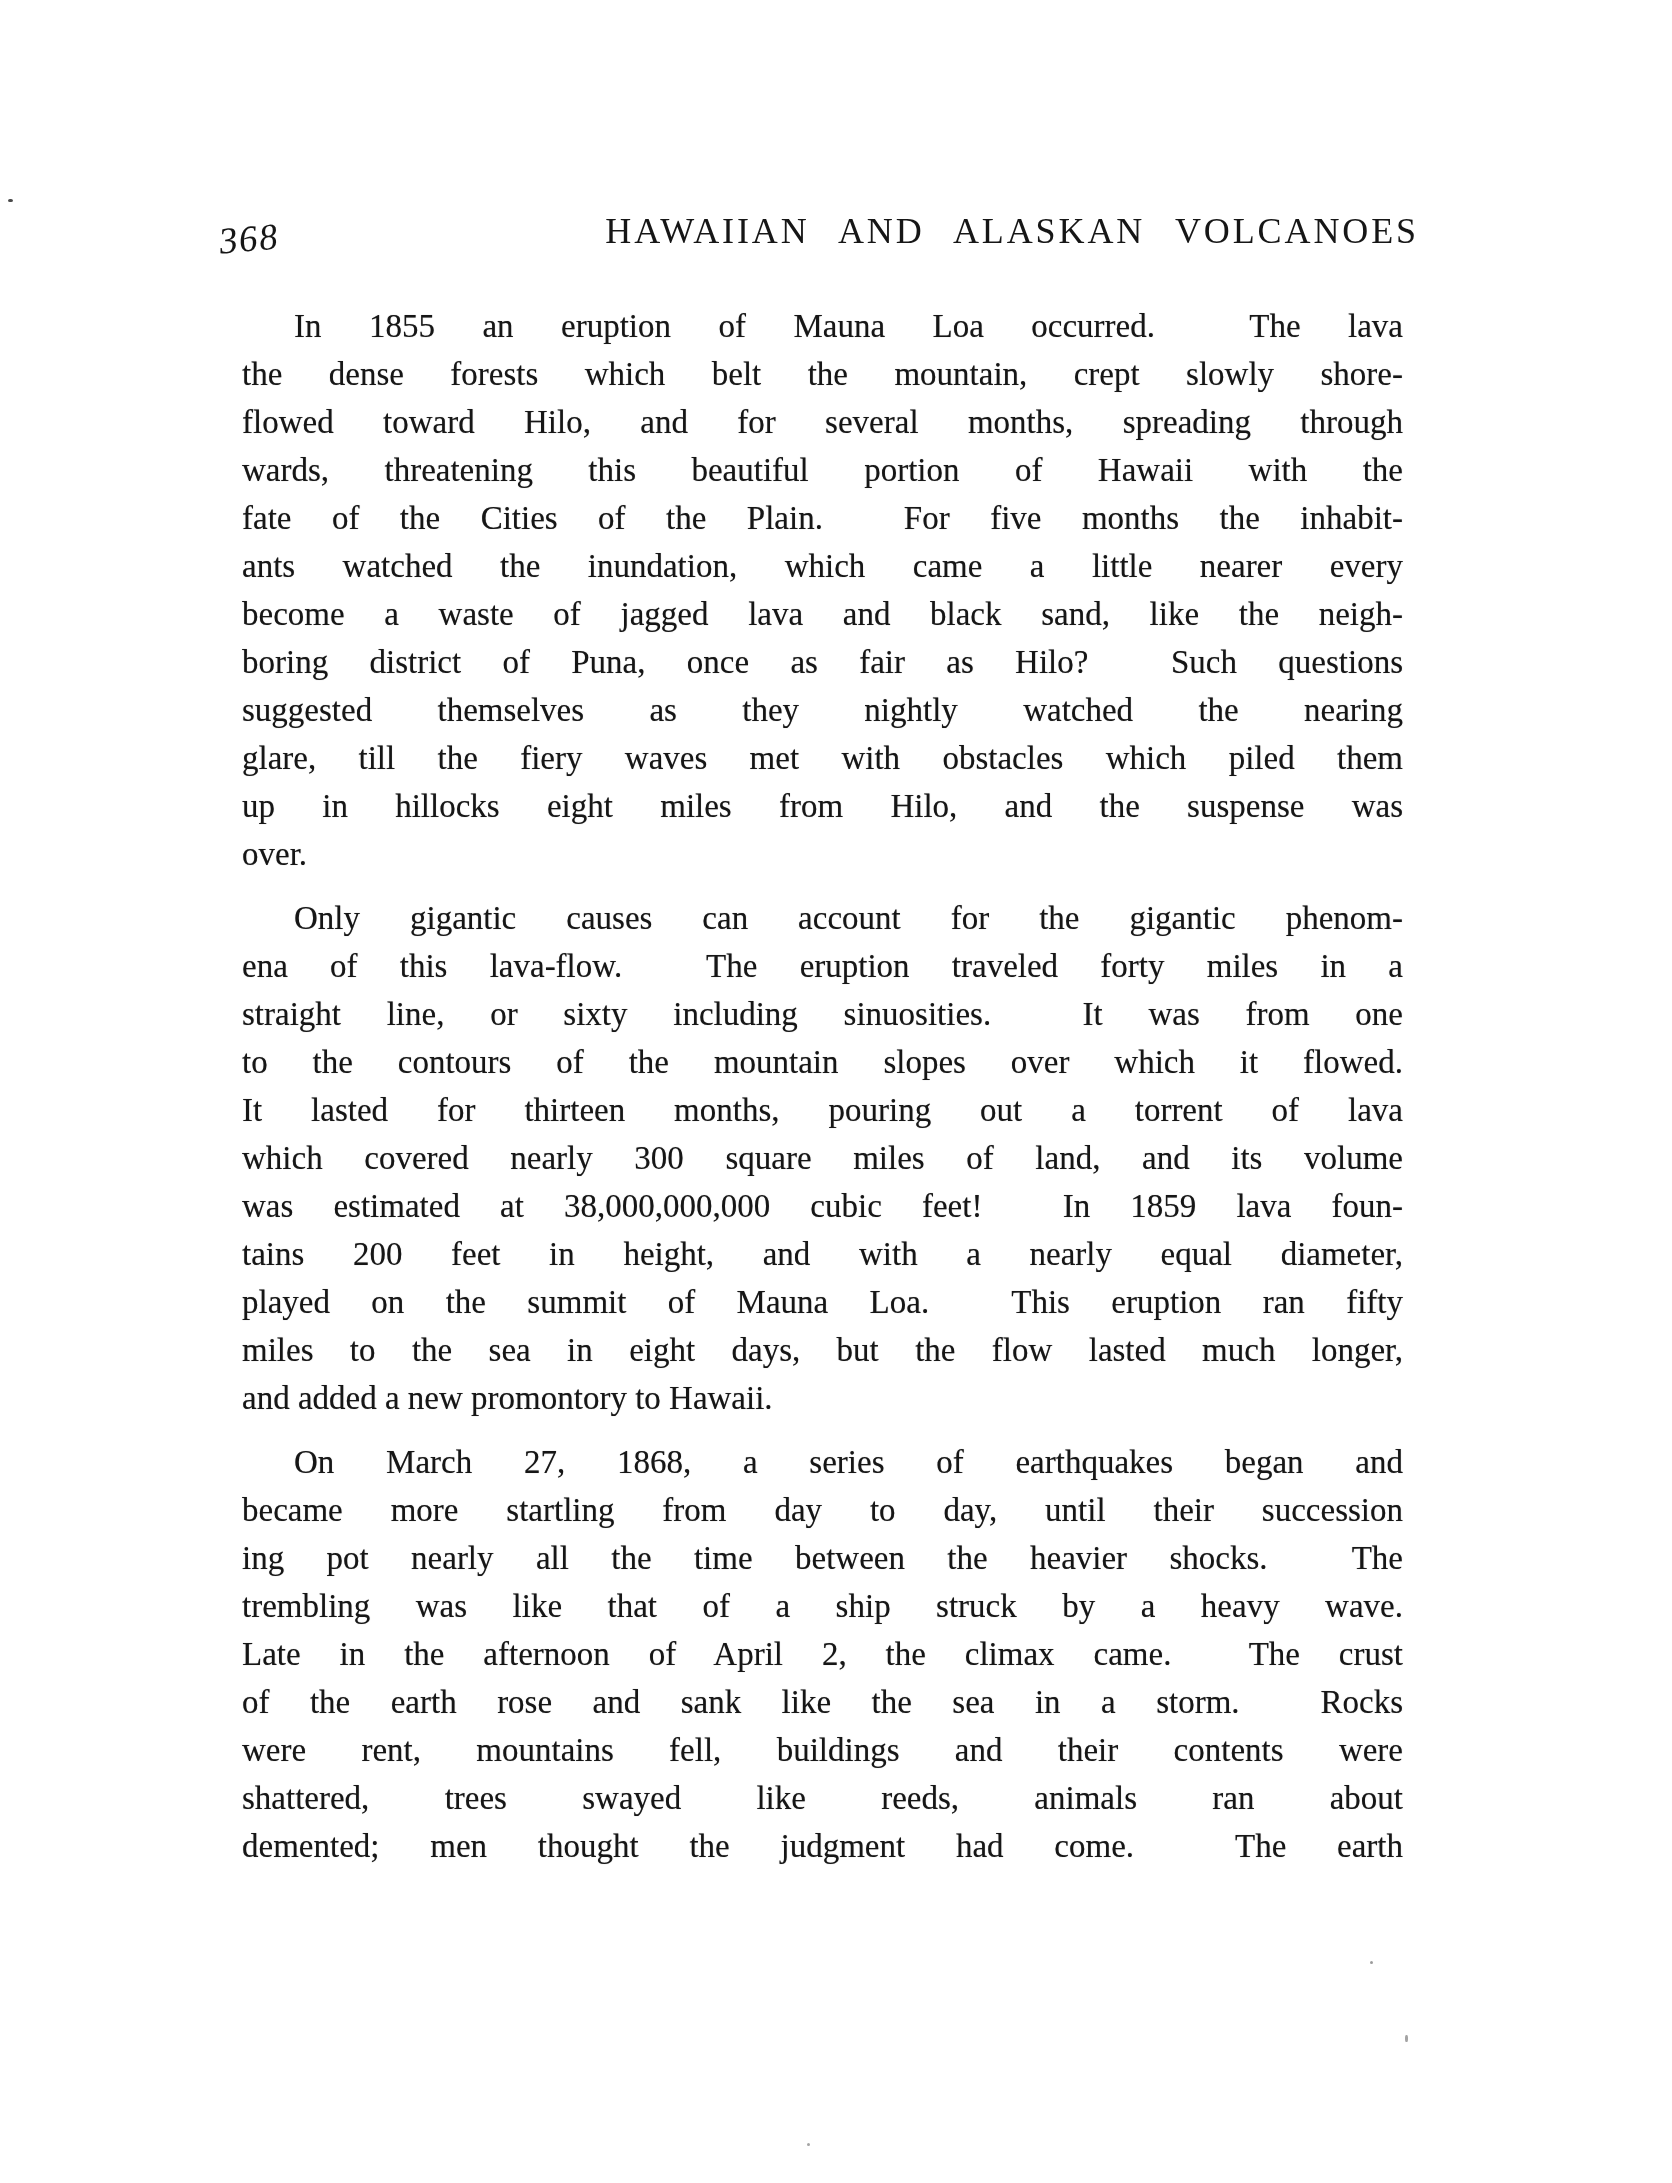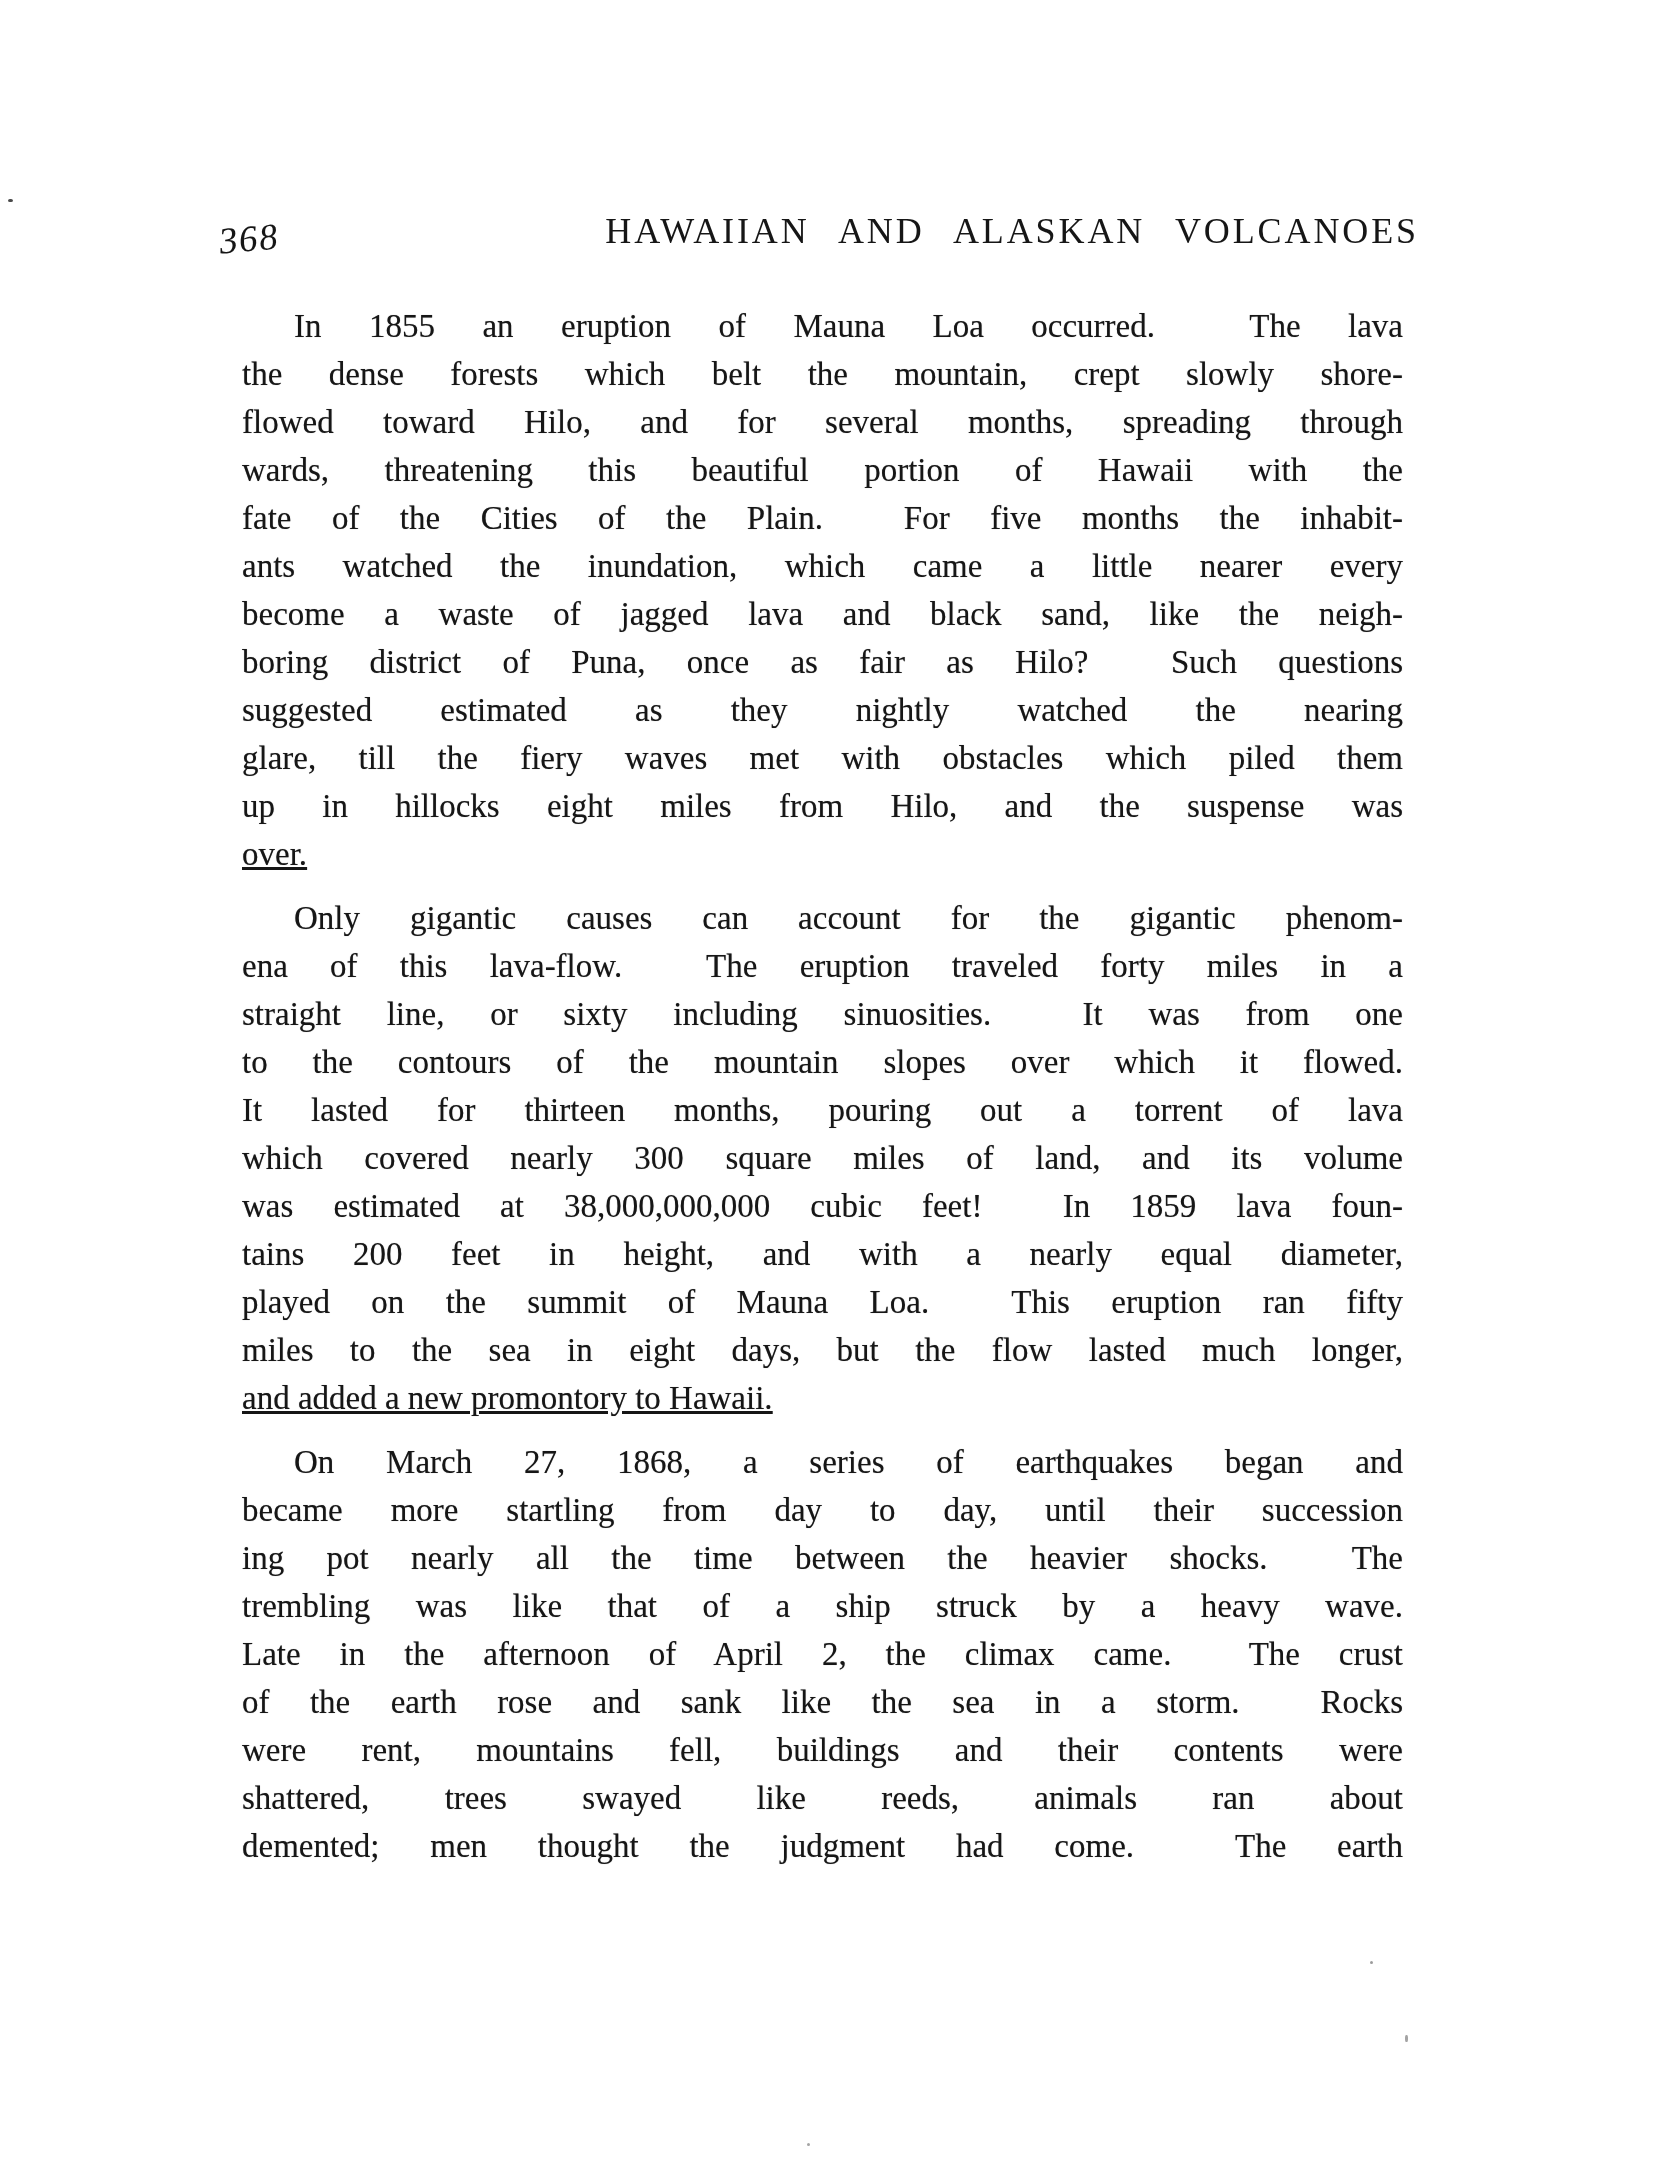--- a/index.html
+++ b/index.html
@@ -46,21 +46,21 @@
     line-height: 48px;
     text-shadow: 0 0 0.8px rgba(0,0,0,0.45);
   }
   .paragraph { margin: 16px; }
   .line {
     text-align: justify;
     text-align-last: justify;
     white-space: pre-wrap;
   }
   .line.first { text-indent: 52px; }
-  .line.last  { text-align-last: left; text-decoration: underline; }
+  .line.last  { text-align-last: left; }
   
   .speck {
     position: absolute;
     background: #4a4a4a;
     border-radius: 50%;
   }
   .speck-a { left: 8.4px;  top: 199px; width: 4.2px; height: 3.3px; }
   .speck-b { left: 1370px; top: 1961px; width: 3.3px; height: 3.3px; opacity: .55; }
   .speck-c { left: 1405px; top: 2035px; width: 2.5px; height: 6.7px; opacity: .5; }
   .speck-d { left: 807px; top: 2143px; width: 3.3px; height: 3.3px; opacity: .5; }
@@ -84,21 +84,21 @@
 
     <div class="paragraph">
           <div class="line first">In 1855 an eruption of Mauna Loa occurred.  The lava</div>
           <div class="line">the dense forests which belt the mountain, crept slowly shore-</div>
           <div class="line">flowed toward Hilo, and for several months, spreading through</div>
           <div class="line">wards, threatening this beautiful portion of Hawaii with the</div>
           <div class="line">fate of the Cities of the Plain.  For five months the inhabit-</div>
           <div class="line">ants watched the inundation, which came a little nearer every</div>
           <div class="line">become a waste of jagged lava and black sand, like the neigh-</div>
           <div class="line">boring district of Puna, once as fair as Hilo?  Such questions</div>
-          <div class="line">suggested estimated as they nightly watched the nearing</div>
+          <div class="line">suggested themselves as they nightly watched the nearing</div>
           <div class="line">glare, till the fiery waves met with obstacles which piled them</div>
           <div class="line">up in hillocks eight miles from Hilo, and the suspense was</div>
           <div class="line last">over.</div>
         </div>
         <div class="paragraph">
           <div class="line first">Only gigantic causes can account for the gigantic phenom-</div>
           <div class="line">ena of this lava-flow.  The eruption traveled forty miles in a</div>
           <div class="line">straight line, or sixty including sinuosities.  It was from one</div>
           <div class="line">to the contours of the mountain slopes over which it flowed.</div>
           <div class="line">It lasted for thirteen months, pouring out a torrent of lava</div>

